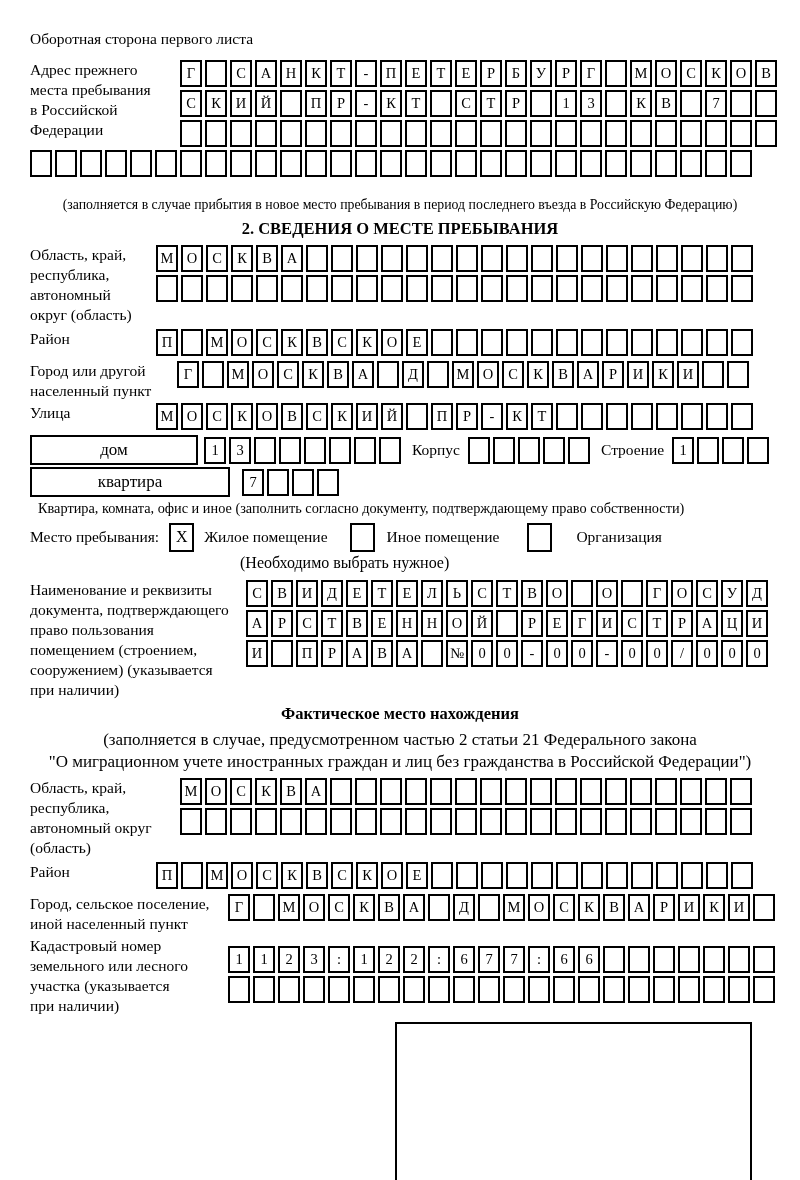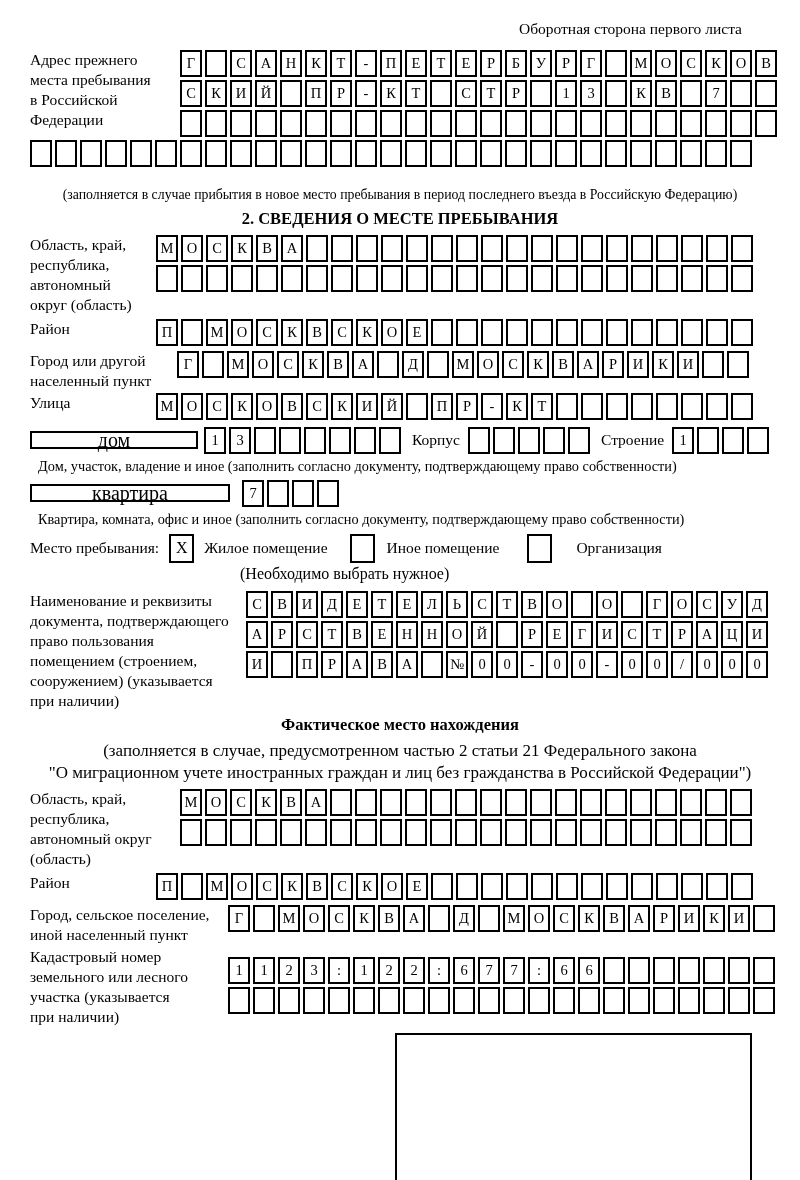--- a/index.html
+++ b/index.html
@@ -1,38 +1,38 @@
 <!DOCTYPE html>
 <html><head>
 <meta charset="utf-8">
 <style>
   html,body{margin:0;padding:0;background:#fff;}
   body{width:800px;height:1180px;overflow:hidden;color:#000;
        font-family:"Liberation Serif","DejaVu Serif",serif;}
   .page{width:740px;padding:10px 30px 0 30px;position:relative;}
 
-  .hdr{text-align:right;padding-right:28px;font-size:15.5px;margin-top:10px;margin-bottom:12px;}
+  .hdr{padding-right:28px;font-size:15.5px;margin-top:20px;margin-bottom:12px;}
 
   .frow{display:flex;align-items:flex-start;}
   .flabel{font-size:15.5px;line-height:20px;white-space:pre-line;flex:none;}
   .w150{width:150px;} .w126{width:126px;} .w147{width:147px;} .w198{width:198px;} .w216{width:216px;}
 
   .boxcol{display:flex;flex-direction:column;}
   .boxrow{display:flex;height:27px;margin-bottom:3px;flex:none;}
   .bx{box-sizing:border-box;flex:none;width:22px;height:27px;border:2px solid #000;margin-right:3px;
       display:inline-flex;align-items:center;justify-content:center;
       font-size:14.5px;line-height:1;background:#fff;}
 
   .note{font-size:13.8px;text-align:center;margin-top:20px;}
   .stitle{font-size:16.5px;font-weight:bold;text-align:center;margin:6px 0 6px 0;font-family:Liberation Serif, serif;}
 
   .mb2{margin-bottom:2px;} .mb4{margin-bottom:4px;} .mt4{margin-top:4px;} .mt6{margin-top:6px;} .mt8{margin-top:8px;}
 
-  .cell{box-sizing:border-box;border:2px solid #000;height:18px;display:flex;align-items:center;
-        justify-content:center;font-size:20px;flex:none;}
+  .cell{box-sizing:border-box;border:2px solid #000;height:30px;display:flex;align-items:center;
+        justify-content:center;font-size:17px;flex:none;}
   .dom-cell{width:168px;margin-right:6px;}
   .kv-cell{width:200px;margin-right:12px;}
   .inline-lbl{font-size:15.5px;line-height:30px;margin:0 8px;flex:none;}
   .hrow{display:flex;align-items:center;height:30px;margin-top:2px;}
   .hrow .boxrow{margin-bottom:0;height:27px;}
   .fieldnote{font-size:14.3px;margin:3px 0 3px 8px;}
 
   .stayrow{display:flex;align-items:center;height:30px;margin-top:5px;font-size:15.5px;}
   .cb{box-sizing:border-box;width:25px;height:29px;border:2px solid #000;display:inline-flex;
       align-items:center;justify-content:center;font-size:16px;flex:none;}
@@ -342,21 +342,20 @@
         <span class="bx"></span>
       </div>
     <div class="inline-lbl">Строение</div>
     <div class="boxrow">
         <span class="bx">1</span>
         <span class="bx"></span>
         <span class="bx"></span>
         <span class="bx"></span>
       </div>
   </div>
-  <div class="fieldnote">Дом, участок, владение и иное (заполнить согласно документу, подтверждающему право собственности)</div>
 
   <div class="hrow">
     <div class="cell kv-cell">квартира</div>
     <div class="boxrow">
         <span class="bx">7</span>
         <span class="bx"></span>
         <span class="bx"></span>
         <span class="bx"></span>
       </div>
   </div>

